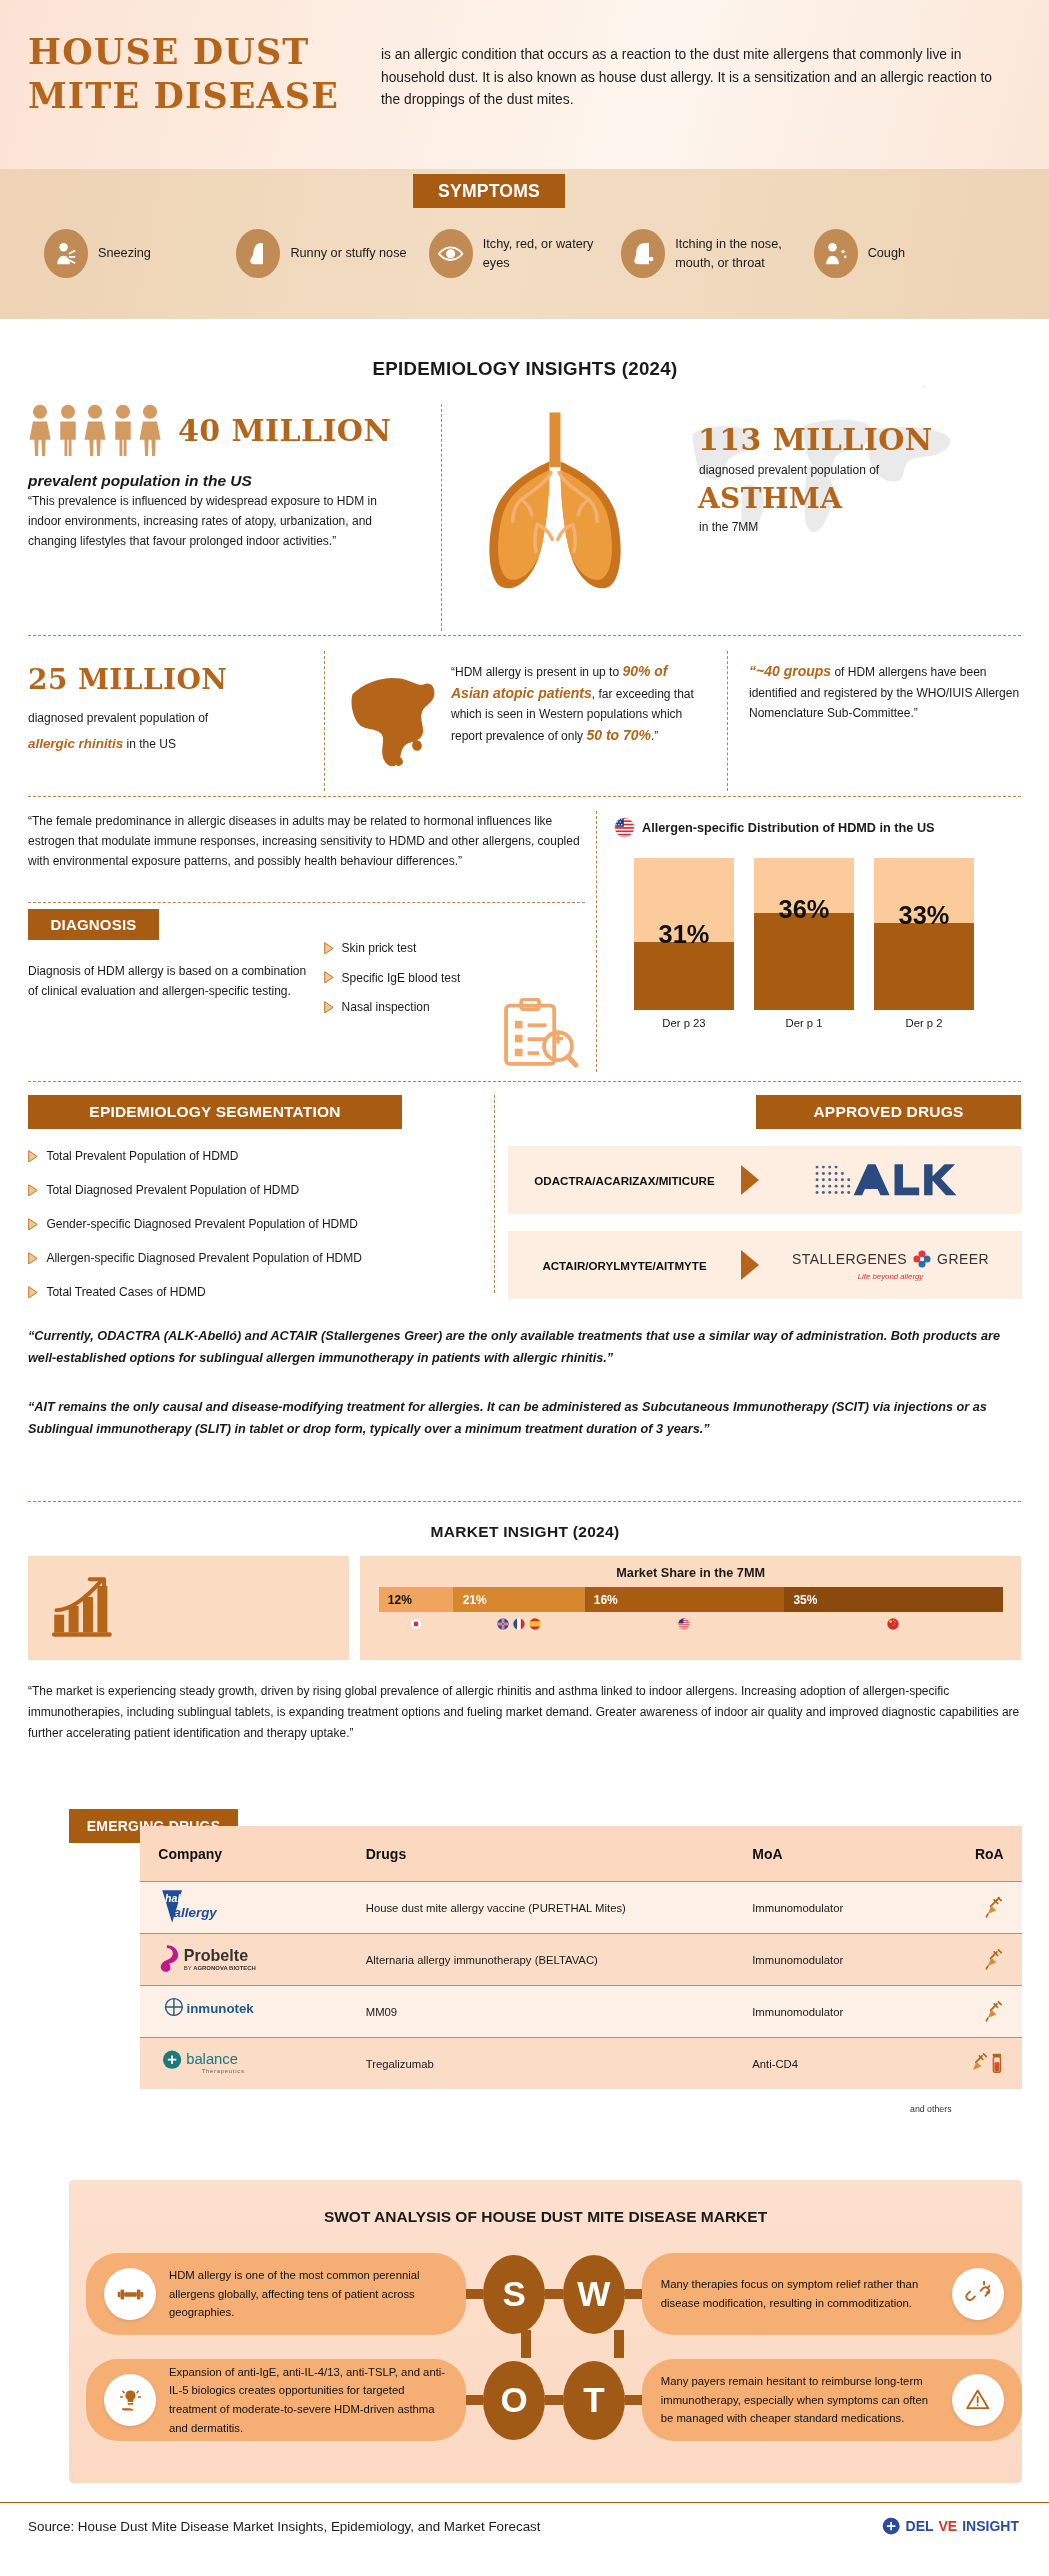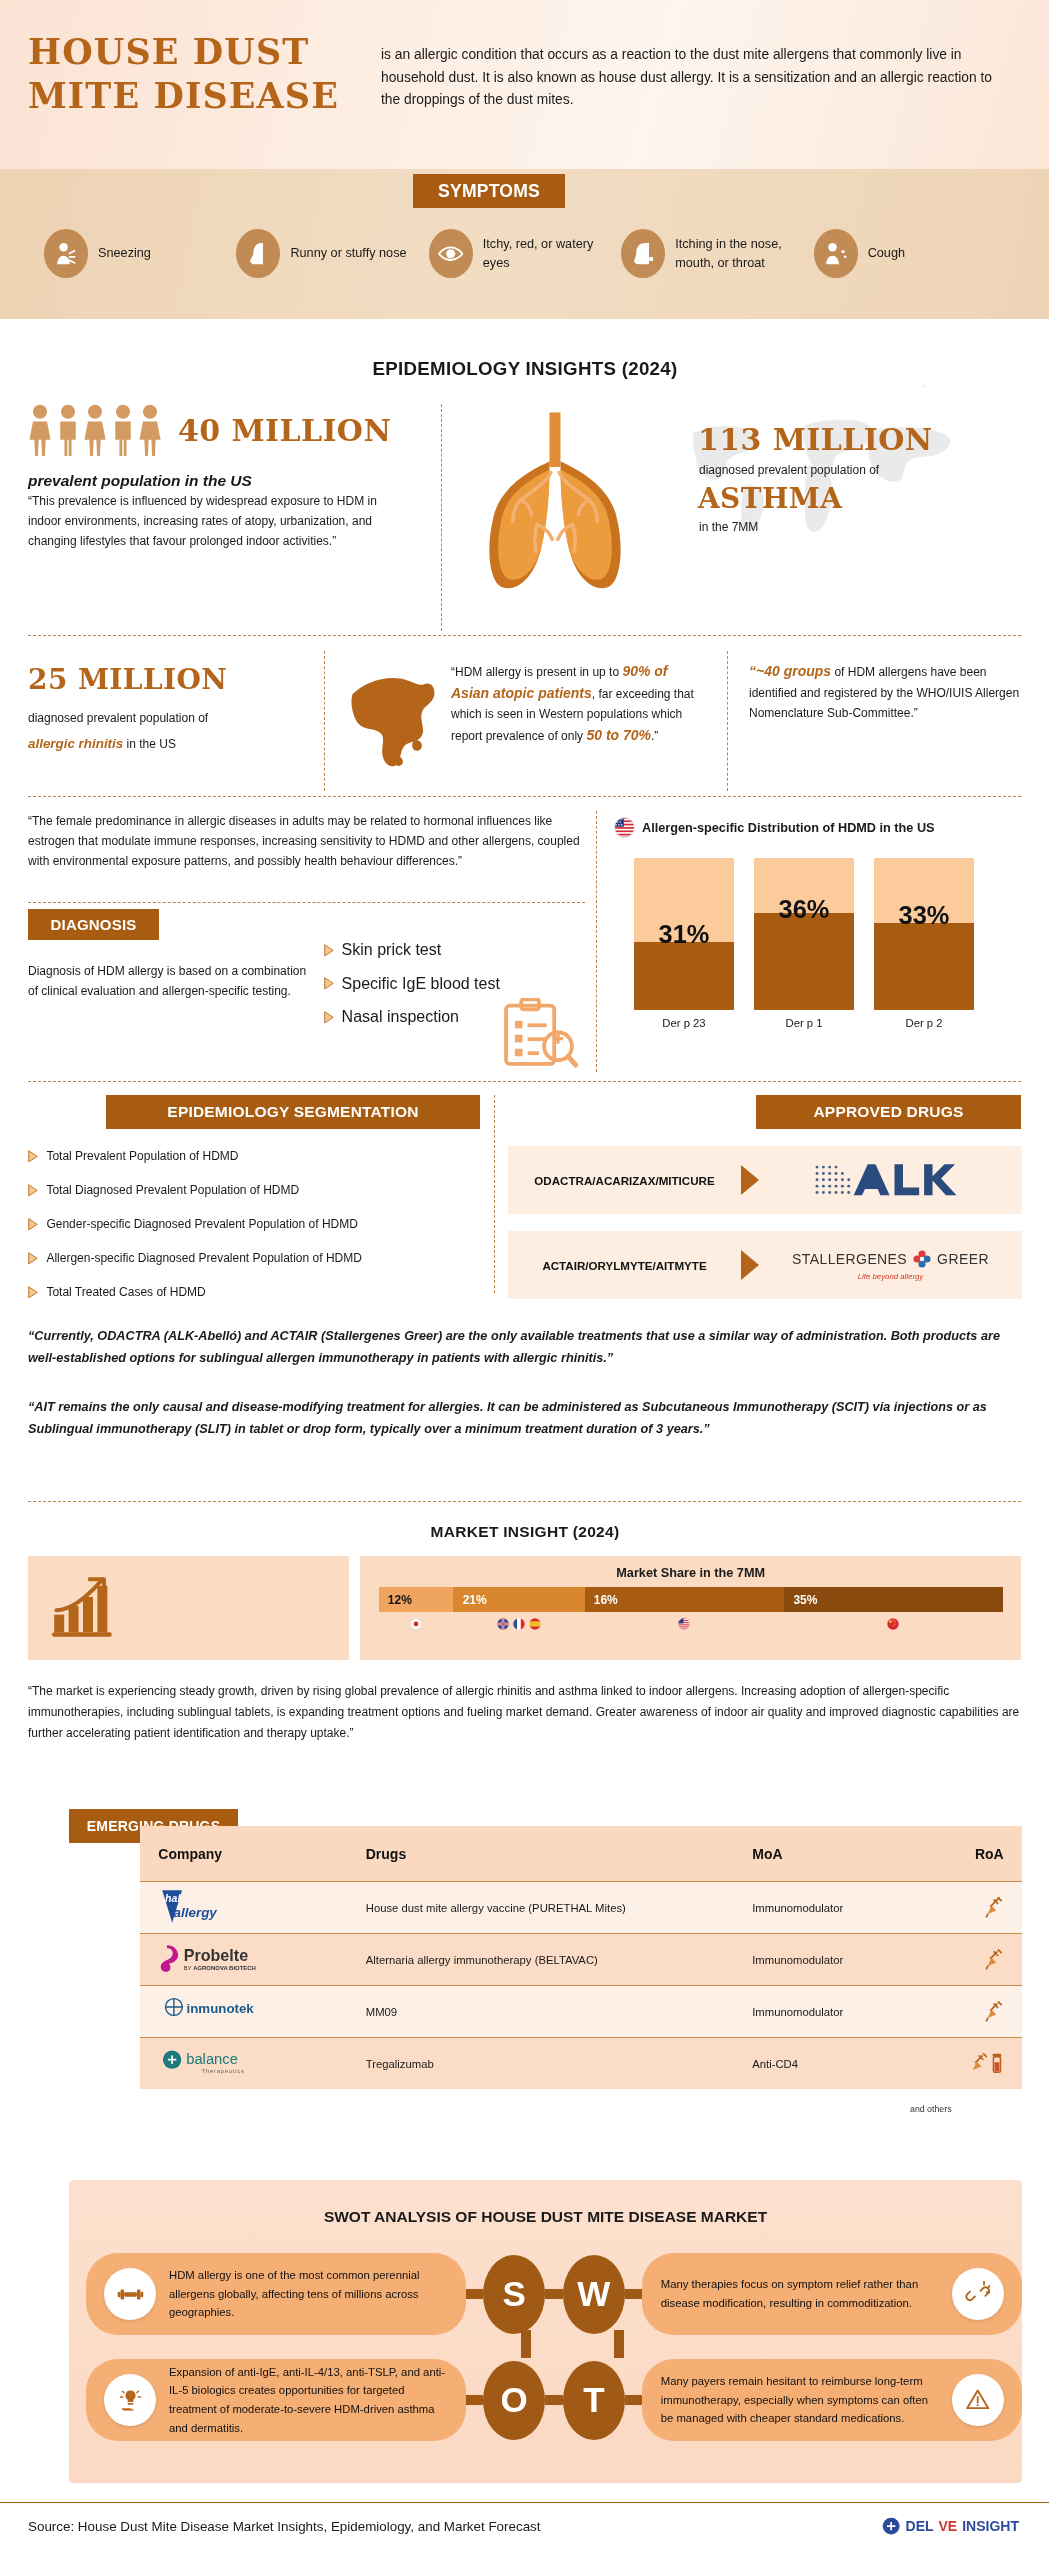--- a/index.html
+++ b/index.html
@@ -61,35 +61,35 @@
   .row25{position:absolute;left:28px;top:651px;width:993px;height:144px;}
   .num25{font-size:28px;line-height:32px;}
   
   .femq{position:absolute;left:28px;top:811px;width:557px;
     font-size:12px;line-height:20px;}
   
   .dx{position:absolute;left:28px;top:909px;width:564px;}
   .dxbadge{width:131px;height:31px;font-size:15px;}
   .dxtext{margin-top:21px;font-size:12px;line-height:20px;width:282px;}
   .dxlist{position:absolute;left:296px;top:32px;}
-  .dxitem{display:flex;align-items:center;gap:7px;font-size:16px;margin-bottom:15.5px;}
+  .dxitem{display:flex;align-items:center;gap:7px;font-size:12px;margin-bottom:15.5px;}
   .pl{width:10.6px;height:12.7px;flex:0 0 10.6px;}
   
   .chart{position:absolute;left:614px;top:817px;width:408px;}
   .chart-hd{display:flex;align-items:center;gap:7px;margin-bottom:20px;}
   .bars{display:flex;gap:20px;align-items:flex-end;height:152px;padding-left:20px;}
   .barwrap{width:100px;position:relative;}
   .bar{width:100px;height:152px;background:#fbcb9c;position:relative;
     display:flex;align-items:center;justify-content:center;}
   .barfill{position:absolute;left:0;bottom:0;width:100px;background:#a85c12;}
   .barpct{position:relative;z-index:2;font-size:25.4px;font-weight:700;color:#111;}
   .barlabels{display:flex;gap:20px;padding-left:20px;margin-top:7px;}
   .barlabels div{width:100px;text-align:center;font-size:11.3px;}
   
-  .seg{position:absolute;left:28px;top:1095px;width:452px;text-align:right;}
+  .seg{position:absolute;left:28px;top:1095px;width:452px;}
   .segbadge{width:374px;height:34px;font-size:15.5px;}
   .segitem{display:flex;align-items:center;gap:7.8px;font-size:12px;margin-top:20px;}
   .appr{position:absolute;left:508px;top:1095px;width:514px;}
   .apprbadge{width:265px;height:34px;font-size:15.5px;margin-left:248px;}
   .apprrow{display:flex;height:68px;background:#fdeee1;margin-top:17px;align-items:center;}
   .apprname{width:233px;text-align:center;font-weight:700;font-size:11.6px;color:#111;}
   .apprarrow{width:0;height:0;border-top:15.5px solid transparent;border-bottom:15.5px solid transparent;
     border-left:18.3px solid #b4651a;}
   .apprlogo{flex:1;display:flex;align-items:center;justify-content:center;}
   
@@ -728,21 +728,21 @@
         <div class="pill" style="margin-left:17px;">
           <div class="ic">
             <svg width="27" height="27" viewBox="0 0 38 38" fill="#b4651a">
                 <rect x="5" y="12" width="5" height="14" rx="1.5"></rect>
                 <rect x="28" y="12" width="5" height="14" rx="1.5"></rect>
                 <rect x="10" y="16" width="18" height="6" rx="1.5"></rect>
                 <rect x="1" y="15" width="4" height="8" rx="1.5"></rect>
                 <rect x="33" y="15" width="4" height="8" rx="1.5"></rect>
               </svg>
           </div>
-          <p>HDM allergy is one of the most common perennial allergens globally, affecting tens of millions across geographies.</p>
+          <p>HDM allergy is one of the most common perennial allergens globally, affecting tens of patient across geographies.</p>
         </div>
         <div class="conn"></div>
         <div class="knob">S</div>
         <div class="conn"></div>
         <div class="knob">W</div>
         <div class="conn"></div>
         <div class="pill">
           <p>Many therapies focus on symptom relief rather than disease modification, resulting in commoditization.</p>
           <div class="ic">
             <svg width="25.4" height="25.4" viewBox="0 0 36 36" fill="none" stroke="#b4651a" stroke-width="2.6" stroke-linecap="round">

